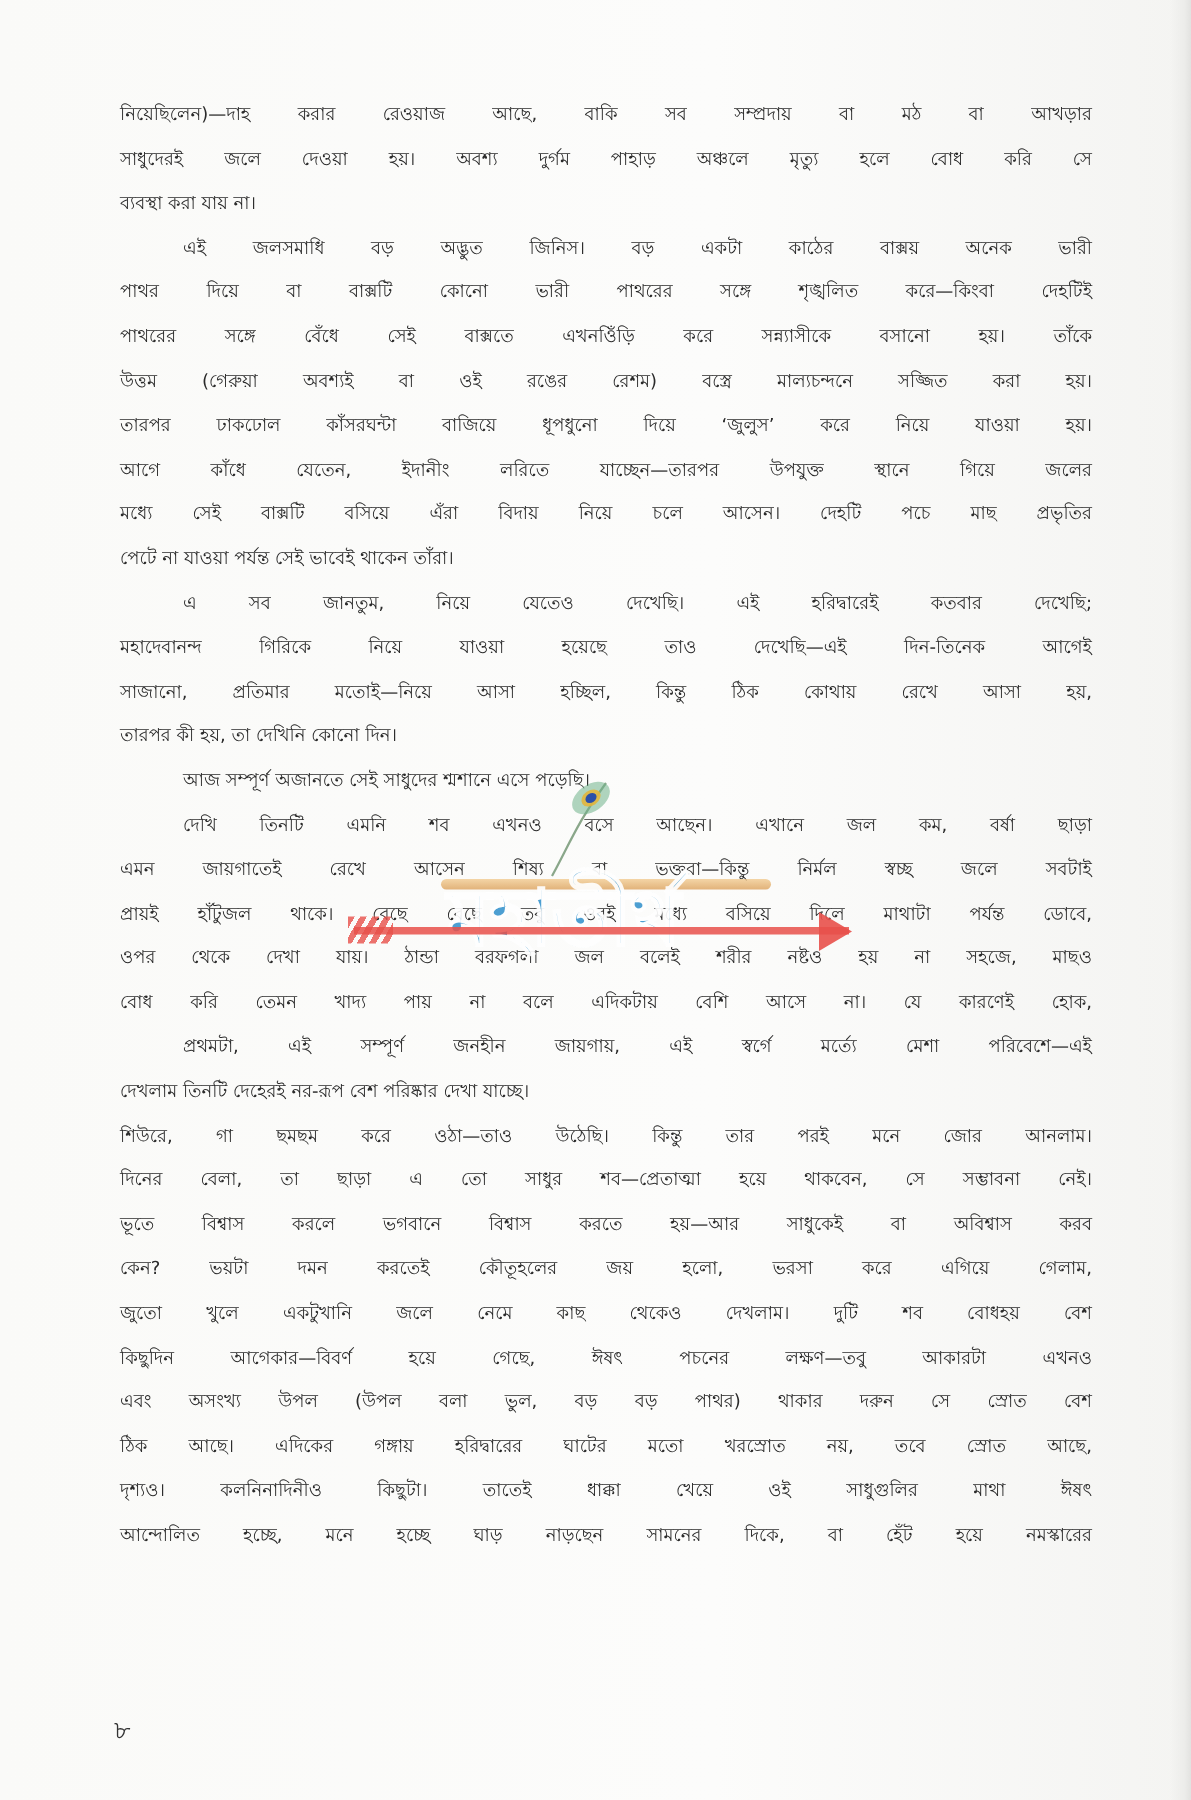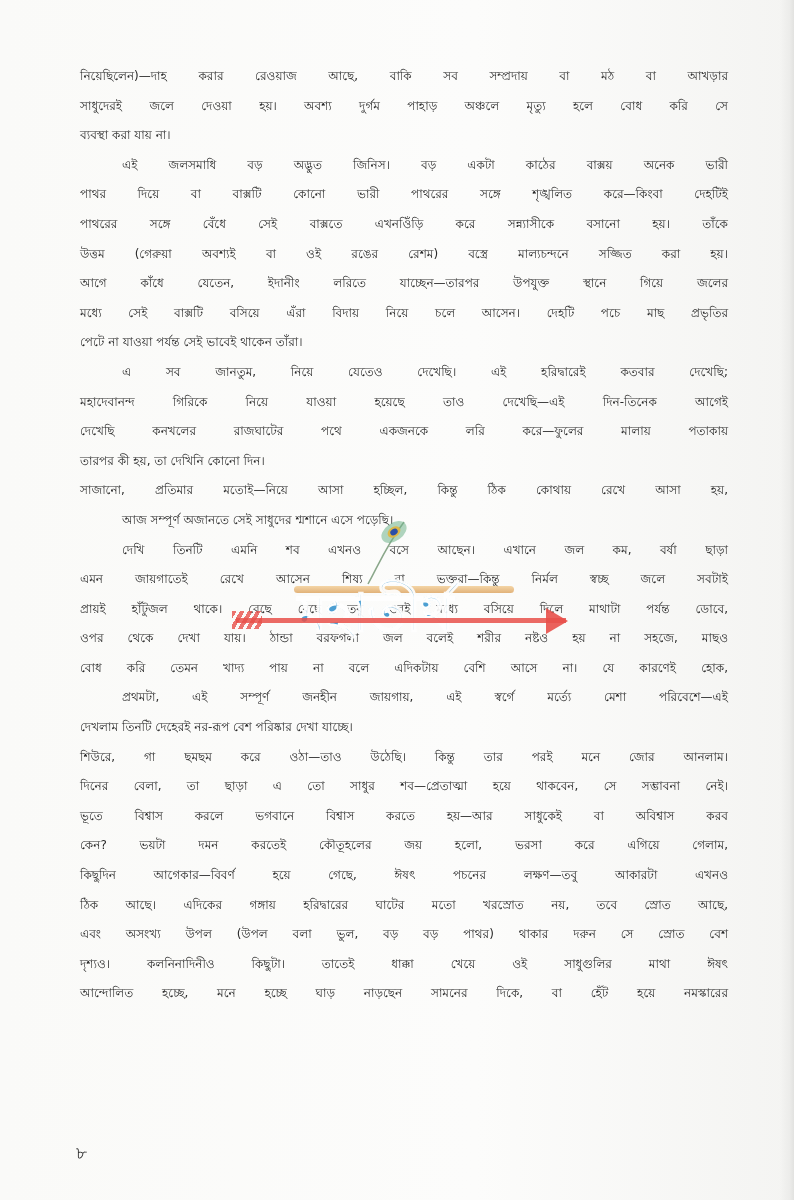--- a/index.html
+++ b/index.html
@@ -121,43 +121,44 @@
   <div class="right-edge"></div>
 
   <div class="text-block" id="text-block">
       <span class="line">নিয়েছিলেন)—দাহ করার রেওয়াজ আছে, বাকি সব সম্প্রদায় বা মঠ বা আখড়ার</span>
       <span class="line">সাধুদেরই জলে দেওয়া হয়। অবশ্য দুর্গম পাহাড় অঞ্চলে মৃত্যু হলে বোধ করি সে</span>
       <span class="line last">ব্যবস্থা করা যায় না।</span>
       <span class="line indent">এই জলসমাধি বড় অদ্ভুত জিনিস। বড় একটা কাঠের বাক্সয় অনেক ভারী</span>
       <span class="line">পাথর দিয়ে বা বাক্সটি কোনো ভারী পাথরের সঙ্গে শৃঙ্খলিত করে—কিংবা দেহটিই</span>
       <span class="line">পাথরের সঙ্গে বেঁধে সেই বাক্সতে এখনওিঁড়ি করে সন্ন্যাসীকে বসানো হয়। তাঁকে</span>
       <span class="line">উত্তম (গেরুয়া অবশ্যই বা ওই রঙের রেশম) বস্ত্রে মাল্যচন্দনে সজ্জিত করা হয়।</span>
+      <span class="line">তারপর ঢাকঢোল কাঁসরঘন্টা বাজিয়ে ধূপধুনো দিয়ে ‘জুলুস’ করে নিয়ে যাওয়া হয়।</span>
       <span class="line">আগে কাঁধে যেতেন, ইদানীং লরিতে যাচ্ছেন—তারপর উপযুক্ত স্থানে গিয়ে জলের</span>
       <span class="line">মধ্যে সেই বাক্সটি বসিয়ে এঁরা বিদায় নিয়ে চলে আসেন। দেহটি পচে মাছ প্রভৃতির</span>
       <span class="line last">পেটে না যাওয়া পর্যন্ত সেই ভাবেই থাকেন তাঁরা।</span>
       <span class="line indent">এ সব জানতুম, নিয়ে যেতেও দেখেছি। এই হরিদ্বারেই কতবার দেখেছি;</span>
       <span class="line">মহাদেবানন্দ গিরিকে নিয়ে যাওয়া হয়েছে তাও দেখেছি—এই দিন-তিনেক আগেই</span>
-      <span class="line">দেখেছি কনখলের রাজঘাটের পথে একজনকে লরি করে—ফুলের মালায় পতাকায়</span>
+      <span class="line">সাজানো, প্রতিমার মতোই—নিয়ে আসা হচ্ছিল, কিন্তু ঠিক কোথায় রেখে আসা হয়,</span>
       <span class="line last">তারপর কী হয়, তা দেখিনি কোনো দিন।</span>
-      <span class="line">সাজানো, প্রতিমার মতোই—নিয়ে আসা হচ্ছিল, কিন্তু ঠিক কোথায় রেখে আসা হয়,</span>
       <span class="line indent last">আজ সম্পূর্ণ অজানতে সেই সাধুদের শ্মশানে এসে পড়েছি।</span>
       <span class="line indent">দেখি তিনটি এমনি শব এখনও বসে আছেন। এখানে জল কম, বর্ষা ছাড়া</span>
       <span class="line">এমন জায়গাতেই রেখে আসেন শিষ্য বা ভক্তরা—কিন্তু নির্মল স্বচ্ছ জলে সবটাই</span>
       <span class="line">প্রায়ই হাঁটুজল থাকে। বেছে বেছে তবু ওরই মধ্যে বসিয়ে দিলে মাথাটা পর্যন্ত ডোবে,</span>
       <span class="line">ওপর থেকে দেখা যায়। ঠান্ডা বরফগলা জল বলেই শরীর নষ্টও হয় না সহজে, মাছও</span>
       <span class="line">বোধ করি তেমন খাদ্য পায় না বলে এদিকটায় বেশি আসে না। যে কারণেই হোক,</span>
       <span class="line indent">প্রথমটা, এই সম্পূর্ণ জনহীন জায়গায়, এই স্বর্গে মর্ত্যে মেশা পরিবেশে—এই</span>
       <span class="line last">দেখলাম তিনটি দেহেরই নর-রূপ বেশ পরিষ্কার দেখা যাচ্ছে।</span>
       <span class="line">শিউরে, গা ছমছম করে ওঠা—তাও উঠেছি। কিন্তু তার পরই মনে জোর আনলাম।</span>
       <span class="line">দিনের বেলা, তা ছাড়া এ তো সাধুর শব—প্রেতাত্মা হয়ে থাকবেন, সে সম্ভাবনা নেই।</span>
       <span class="line">ভূতে বিশ্বাস করলে ভগবানে বিশ্বাস করতে হয়—আর সাধুকেই বা অবিশ্বাস করব</span>
       <span class="line">কেন? ভয়টা দমন করতেই কৌতূহলের জয় হলো, ভরসা করে এগিয়ে গেলাম,</span>
+      <span class="line">জুতো খুলে একটুখানি জলে নেমে কাছ থেকেও দেখলাম। দুটি শব বোধহয় বেশ</span>
       <span class="line">কিছুদিন আগেকার—বিবর্ণ হয়ে গেছে, ঈষৎ পচনের লক্ষণ—তবু আকারটা এখনও</span>
+      <span class="line">এবং অসংখ্য উপল (উপল বলা ভুল, বড় বড় পাথর) থাকার দরুন সে স্রোত বেশ</span>
       <span class="line">ঠিক আছে। এদিকের গঙ্গায় হরিদ্বারের ঘাটের মতো খরস্রোত নয়, তবে স্রোত আছে,</span>
-      <span class="line">এবং অসংখ্য উপল (উপল বলা ভুল, বড় বড় পাথর) থাকার দরুন সে স্রোত বেশ</span>
       <span class="line">দৃশ্যও। কলনিনাদিনীও কিছুটা। তাতেই ধাক্কা খেয়ে ওই সাধুগুলির মাথা ঈষৎ</span>
       <span class="line">আন্দোলিত হচ্ছে, মনে হচ্ছে ঘাড় নাড়ছেন সামনের দিকে, বা হেঁট হয়ে নমস্কারের</span>
     </div>
 
   <div class="page-number">৮</div>
 
   <div class="watermark">
     <svg class="wm-feather" viewBox="0 0 44 70">
       <path d="M4 68 C 14 50, 22 30, 40 6" stroke="#8aa78a" stroke-width="1.5" fill="none"></path>
       <ellipse cx="30" cy="16" rx="14" ry="9" transform="rotate(-35 30 16)" fill="#6fb38a" opacity="0.55"></ellipse>

